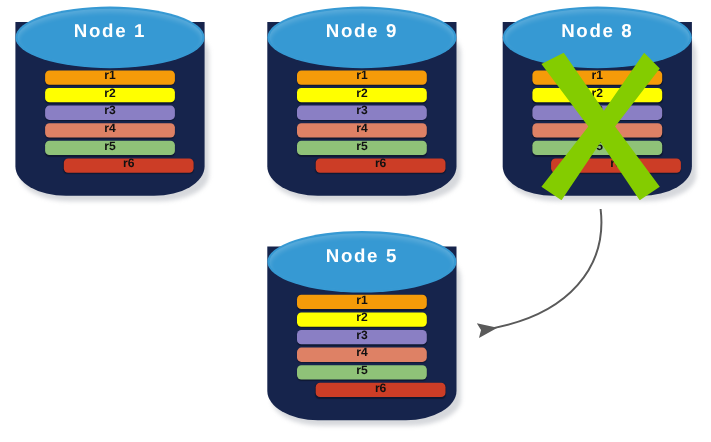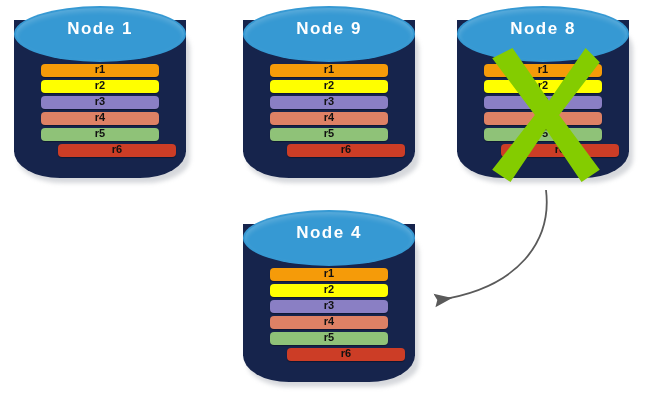--- a/index.html
+++ b/index.html
@@ -184,21 +184,21 @@
   </div>
 
   <div class="node" style="left:243px;top:210px;width:172px;height:172px;">
     <div class="shadow"></div>
     <div class="cyl">
       <div class="cyl-body"></div>
       <div class="cyl-top">
         <div class="cyl-top-inner"></div>
       </div>
     </div>
-    <div class="node-title">Node  4</div>
+    <div class="node-title">Node  5</div>
     <div class="rows" style="top:58px;">
       <div class="row" style="width:118px;background:#f59b09;">
         <span>r1</span>
       </div>
       <div class="row" style="width:118px;background:#ffff00;">
         <span>r2</span>
       </div>
       <div class="row" style="width:118px;background:#8a7fc4;">
         <span>r3</span>
       </div>

